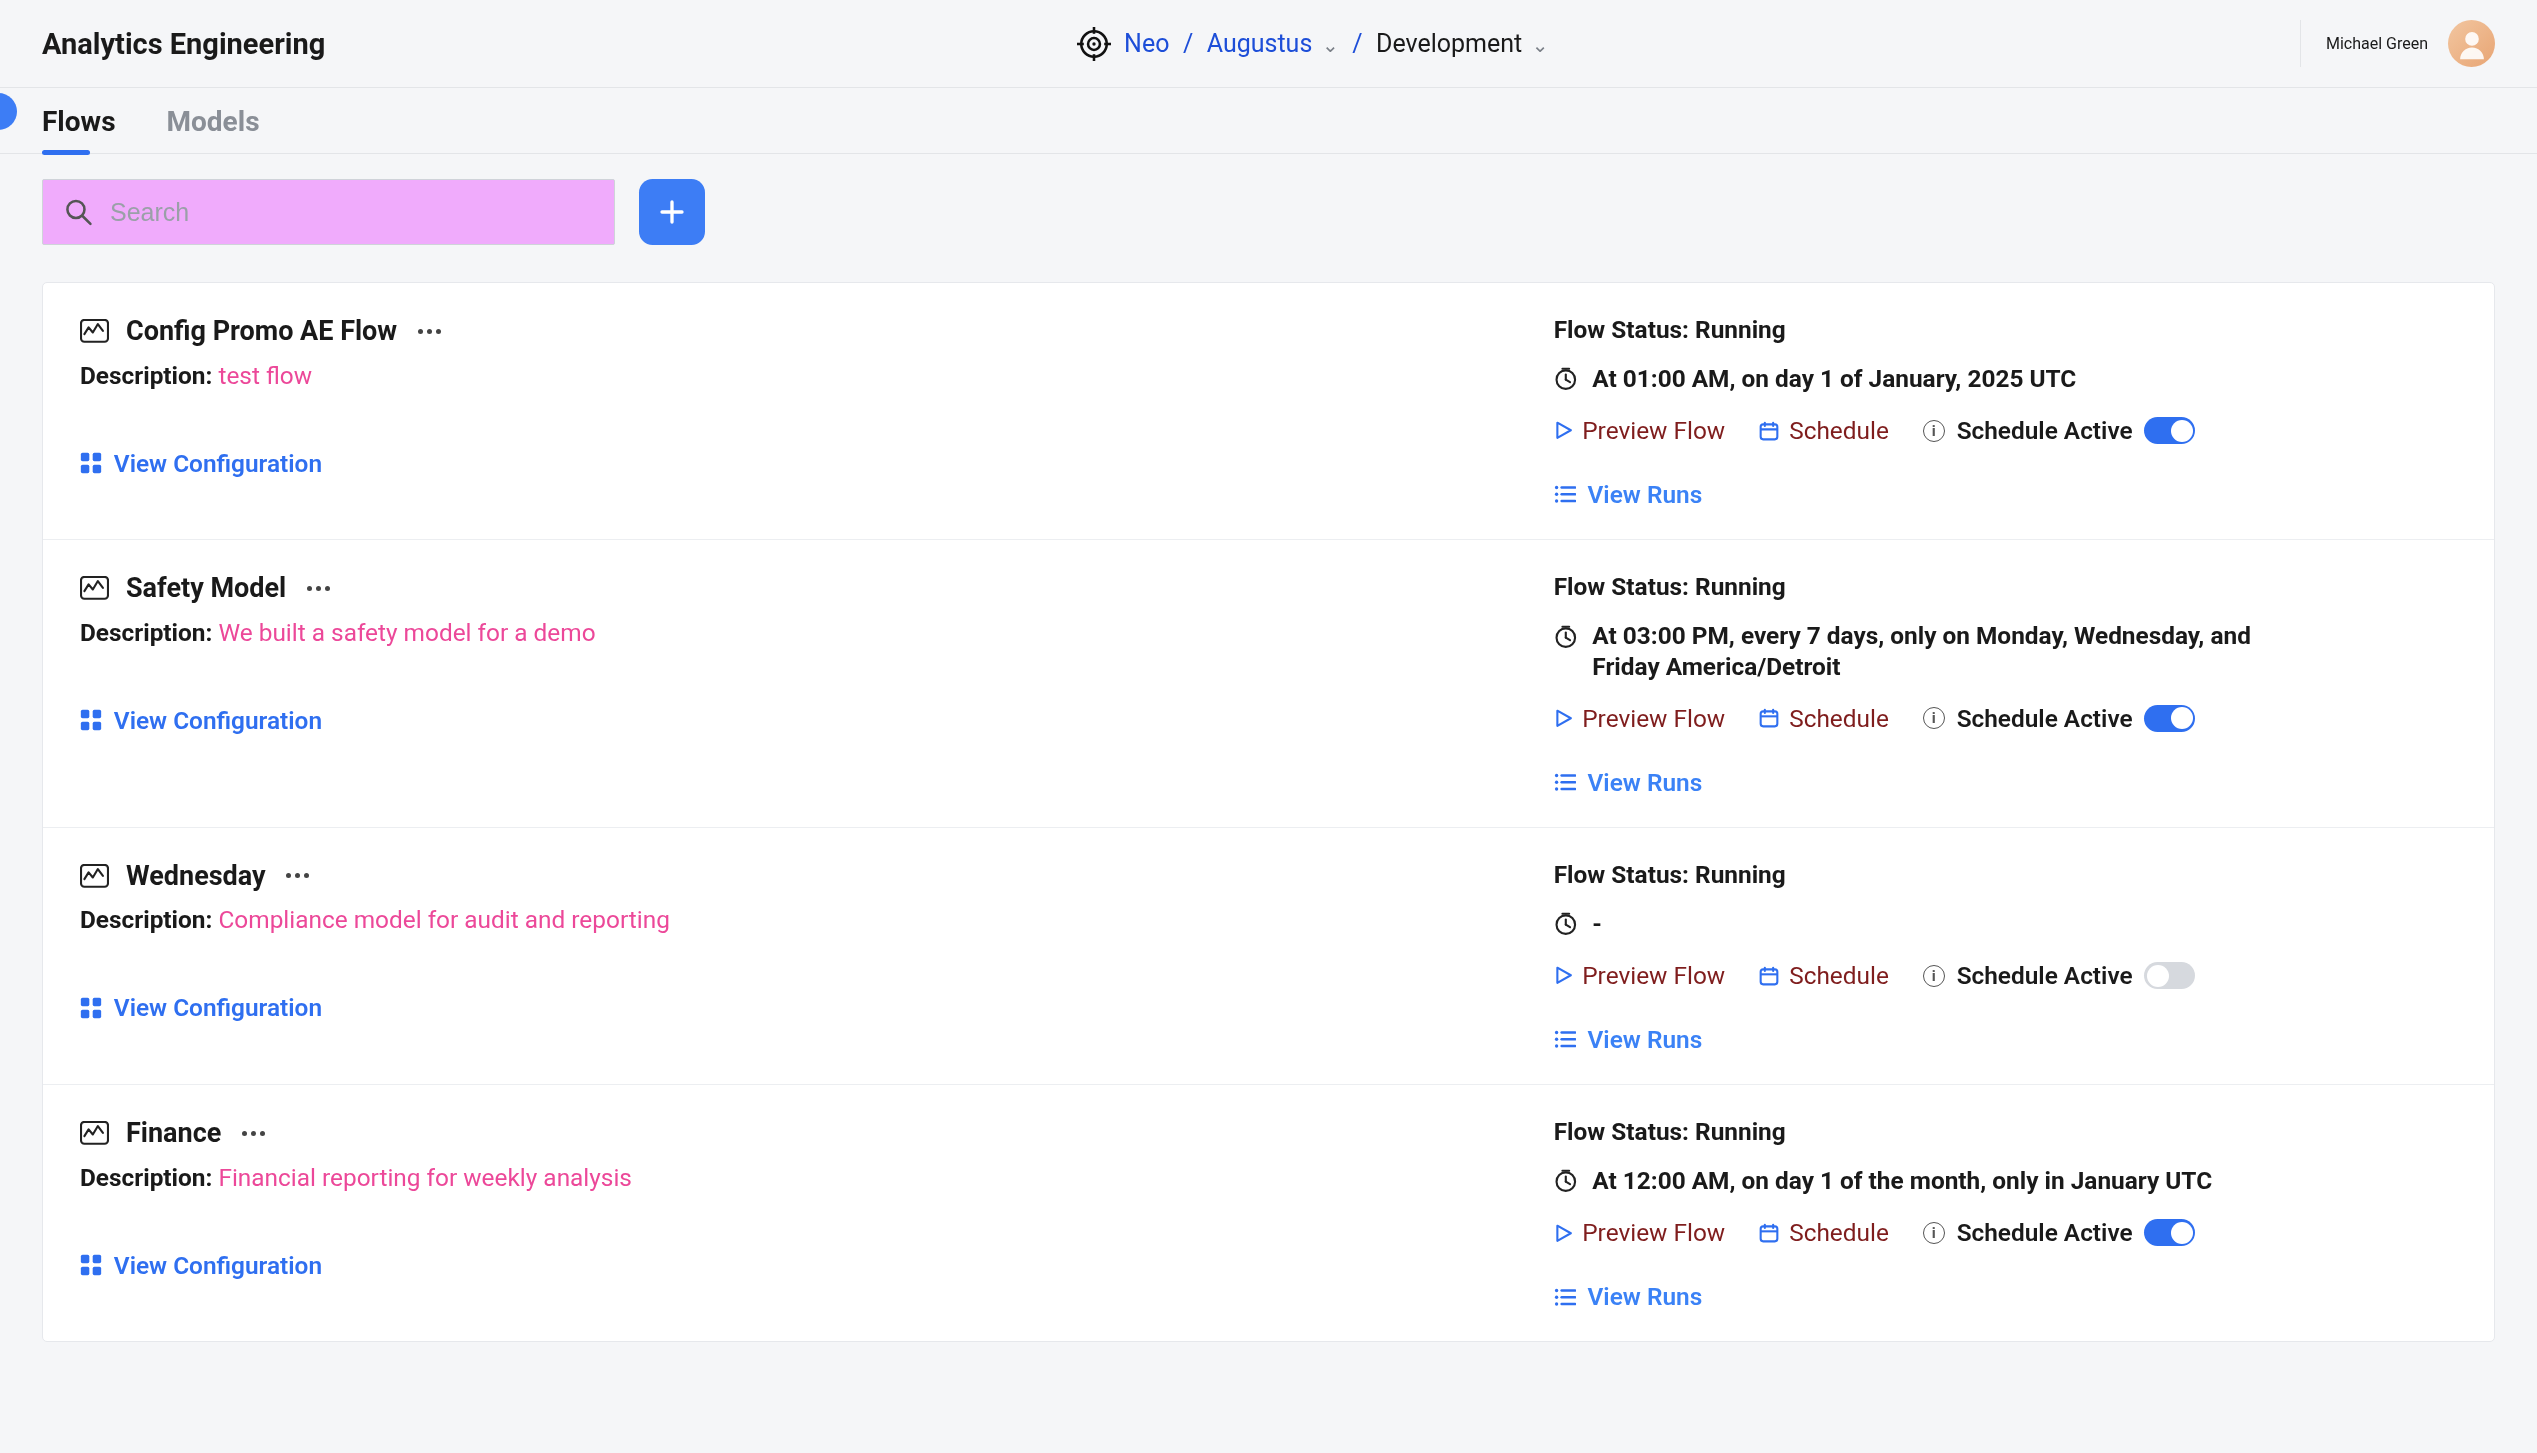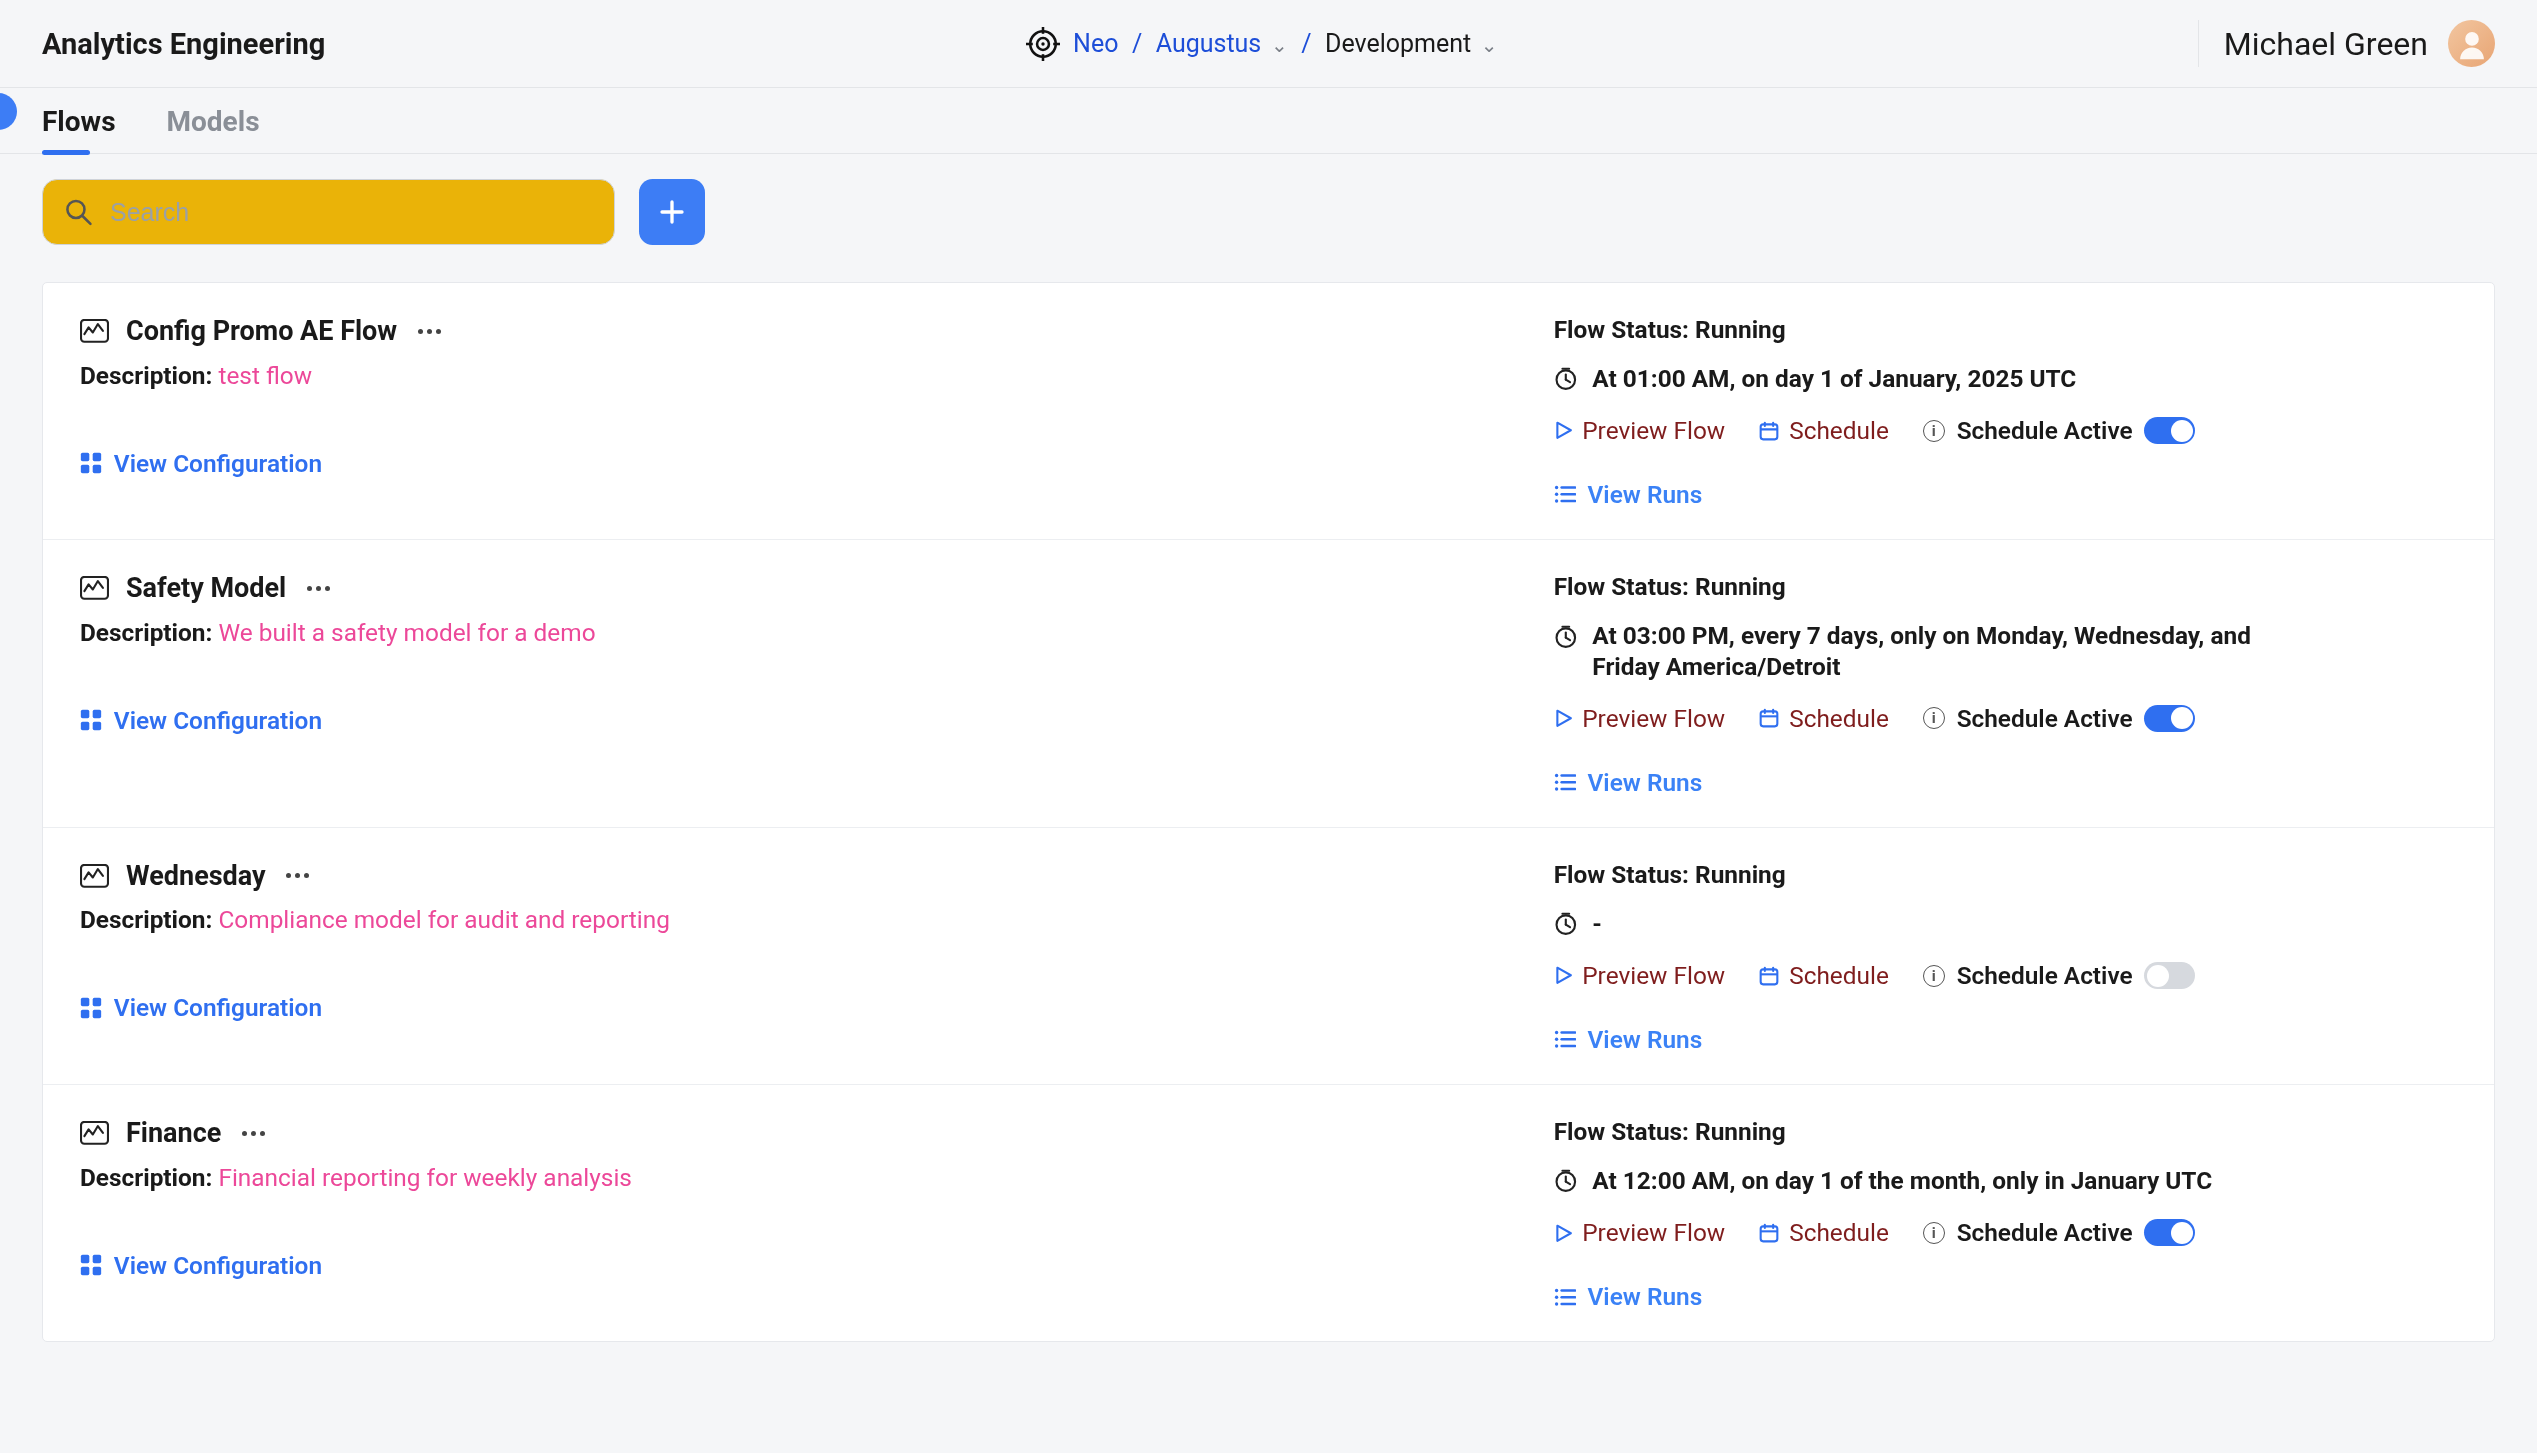--- a/index.html
+++ b/index.html
@@ -3,31 +3,31 @@
 <meta charset="utf-8">
 <style>
 * { box-sizing: border-box; margin: 0; padding: 0; }
 body { font-family: -apple-system, BlinkMacSystemFont, "Segoe UI", Roboto, Helvetica, Arial, sans-serif; background: #f5f6f8; color: #1a1a1a; font-size: 23.6px; }
 
 .header { display: flex; align-items: center; justify-content: space-between; padding: 20px 42px; border-bottom: 0.8px solid #e3e5e8; background: #f5f6f8; }
 .header-left { font-size: 29px; font-weight: 700; }
 .header-center { display: flex; align-items: center; gap: 13.5px; font-size: 25px; color: #1a1a1a; }
 .header-center .muted { color: #1d4ed8; }
 .header-center .chev { font-size: 20px; color: #7a7f87; margin-left: 3.4px;}
-.header-right { display: flex; align-items: center; gap: 20px; font-size: 32px; padding-left: 25px; border-left: 0.8px solid #e3e5e8; }
+.header-right { display: flex; align-items: center; gap: 20px; font-size: 16px; padding-left: 25px; border-left: 0.8px solid #e3e5e8; }
 .avatar { width: 47px; height: 47px; border-radius: 50%; background: linear-gradient(135deg,#f2c6a0,#e8a574); display:flex; align-items:center; justify-content:center; color:#fff; font-size:20px; }
 
 .tabs { display: flex; gap: 51px; padding: 17px 42px 0 42px; border-bottom: 1.7px solid #e3e5e8; }
 .tab { font-size: 28px; font-weight: 700; color: #8a8f97; padding-bottom: 15px; cursor: pointer; }
 .tab.active { color: #1a1a1a; position: relative; }
 .tab.active::after { content: ""; position: absolute; left: 0; right: 35%; bottom: -1.7px; height: 5px; background: #2f6ff0; border-radius: 2.5px; }
 
 .toolbar { display: flex; align-items: center; gap: 23.6px; padding: 25px 42px; }
 .search { position: relative; }
-.search input { width: 573px; height: 66px; border: 0.8px solid #cfd3d9; border-radius: 15px; padding: 0 20px 0 67px; font-size: 25px; background: #eab308; color:#333; }
+.search input { width: 573px; height: 66px; border: 0.8px solid #cfd3d9; border-radius: 2px; padding: 0 20px 0 67px; font-size: 25px; background: #f0abfc; color:#333; }
 .search input::placeholder { color: #9aa0a8; }
 .search-icon { position: absolute; left: 22px; top: 50%; transform: translateY(-50%); }
 .add-btn { width: 66px; height: 66px; border-radius: 13.5px; background: #3d7df5; display: flex; align-items: center; justify-content: center; cursor: pointer; }
 
 .list { margin: 12px 42px 42px 42px; background: #fff; border: 0.8px solid #e6e8ec; border-radius: 5px; overflow: hidden; }
 .card { display: flex; padding: 32px 37px 30px 37px; border-bottom: 0.8px solid #eceef1; }
 .card:last-child { border-bottom: none; }
 .card-left { flex: 0 0 62%; display: flex; flex-direction: column; }
 .card-right { flex: 1; display: flex; flex-direction: column; gap: 15px; }
 

